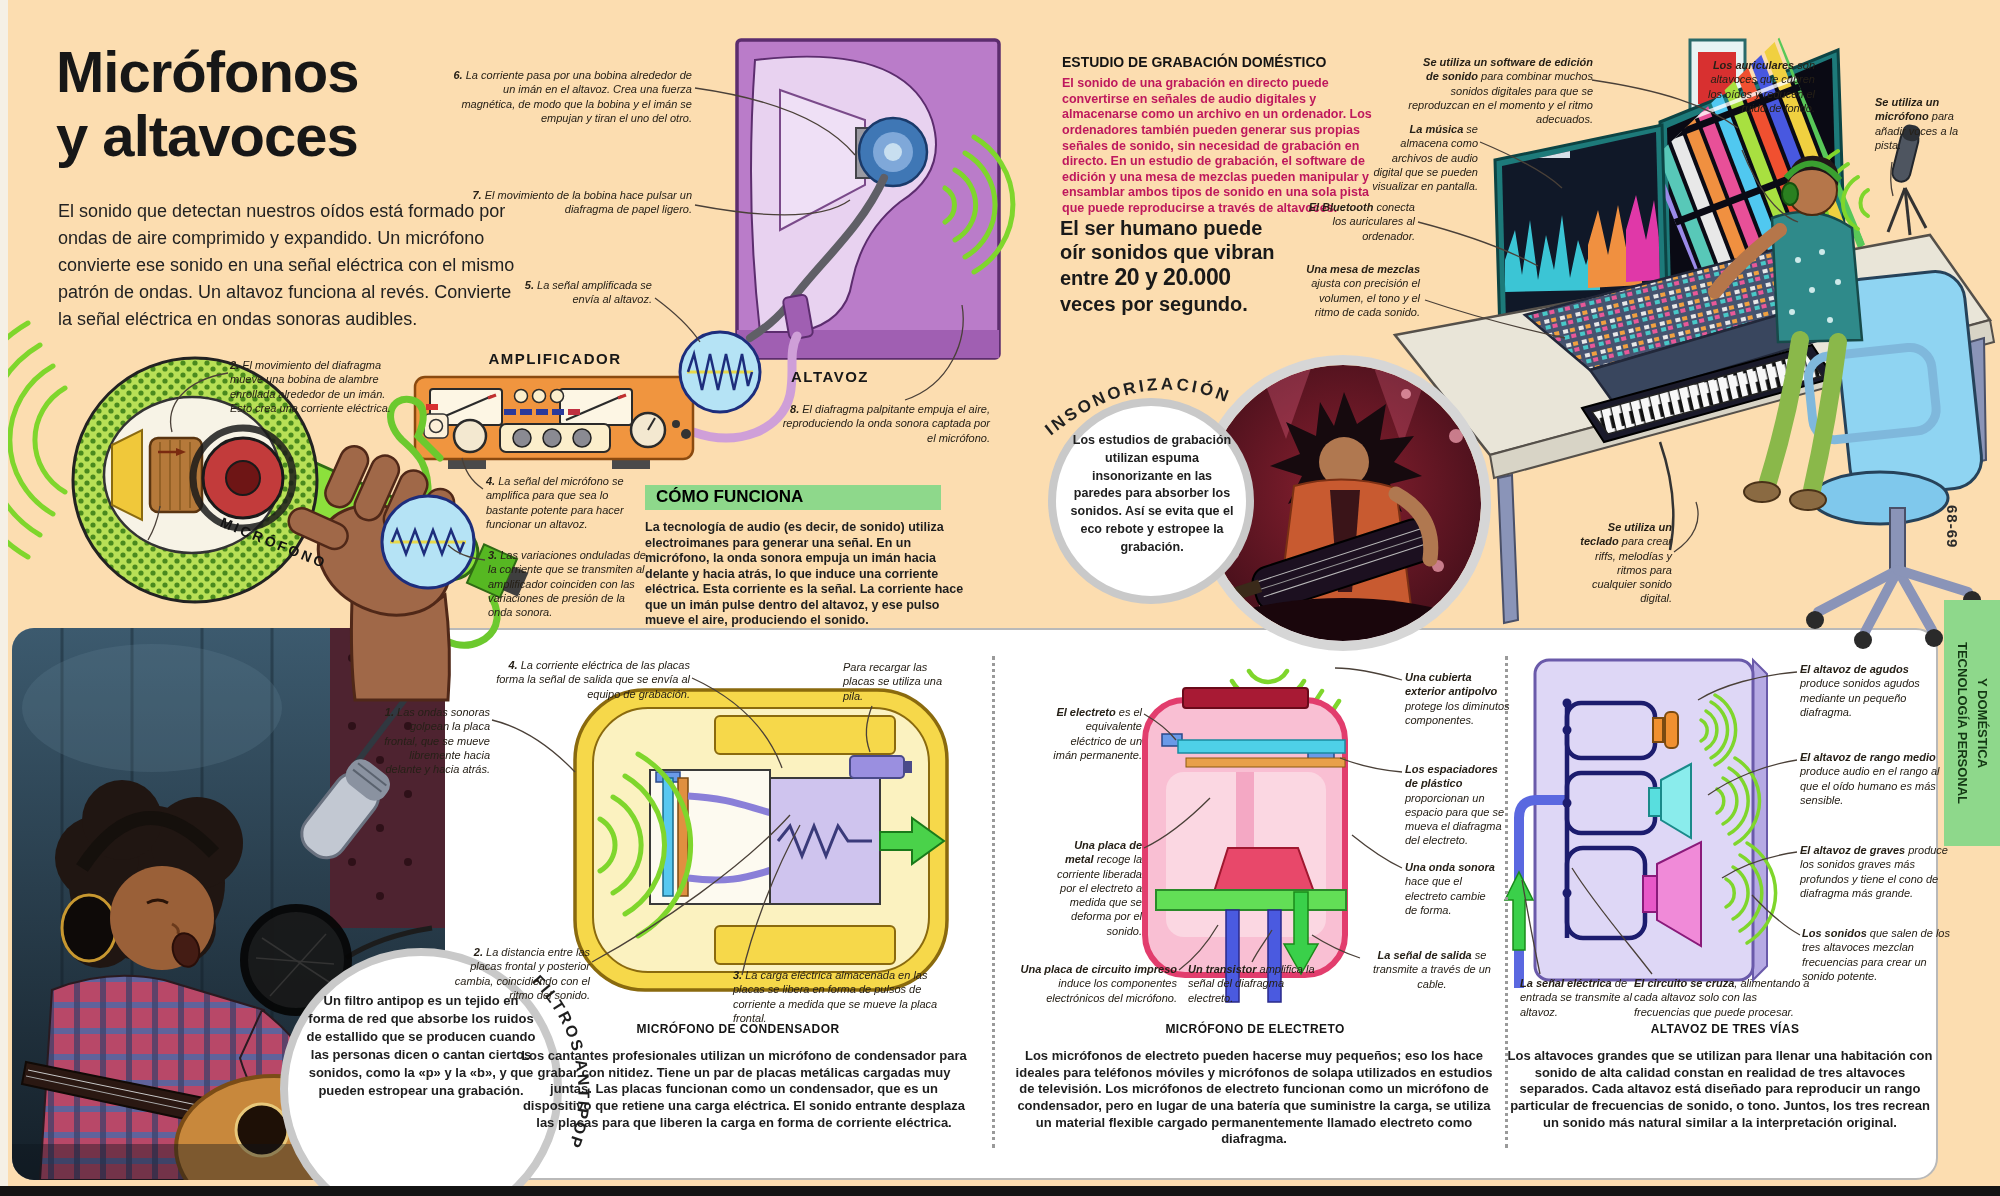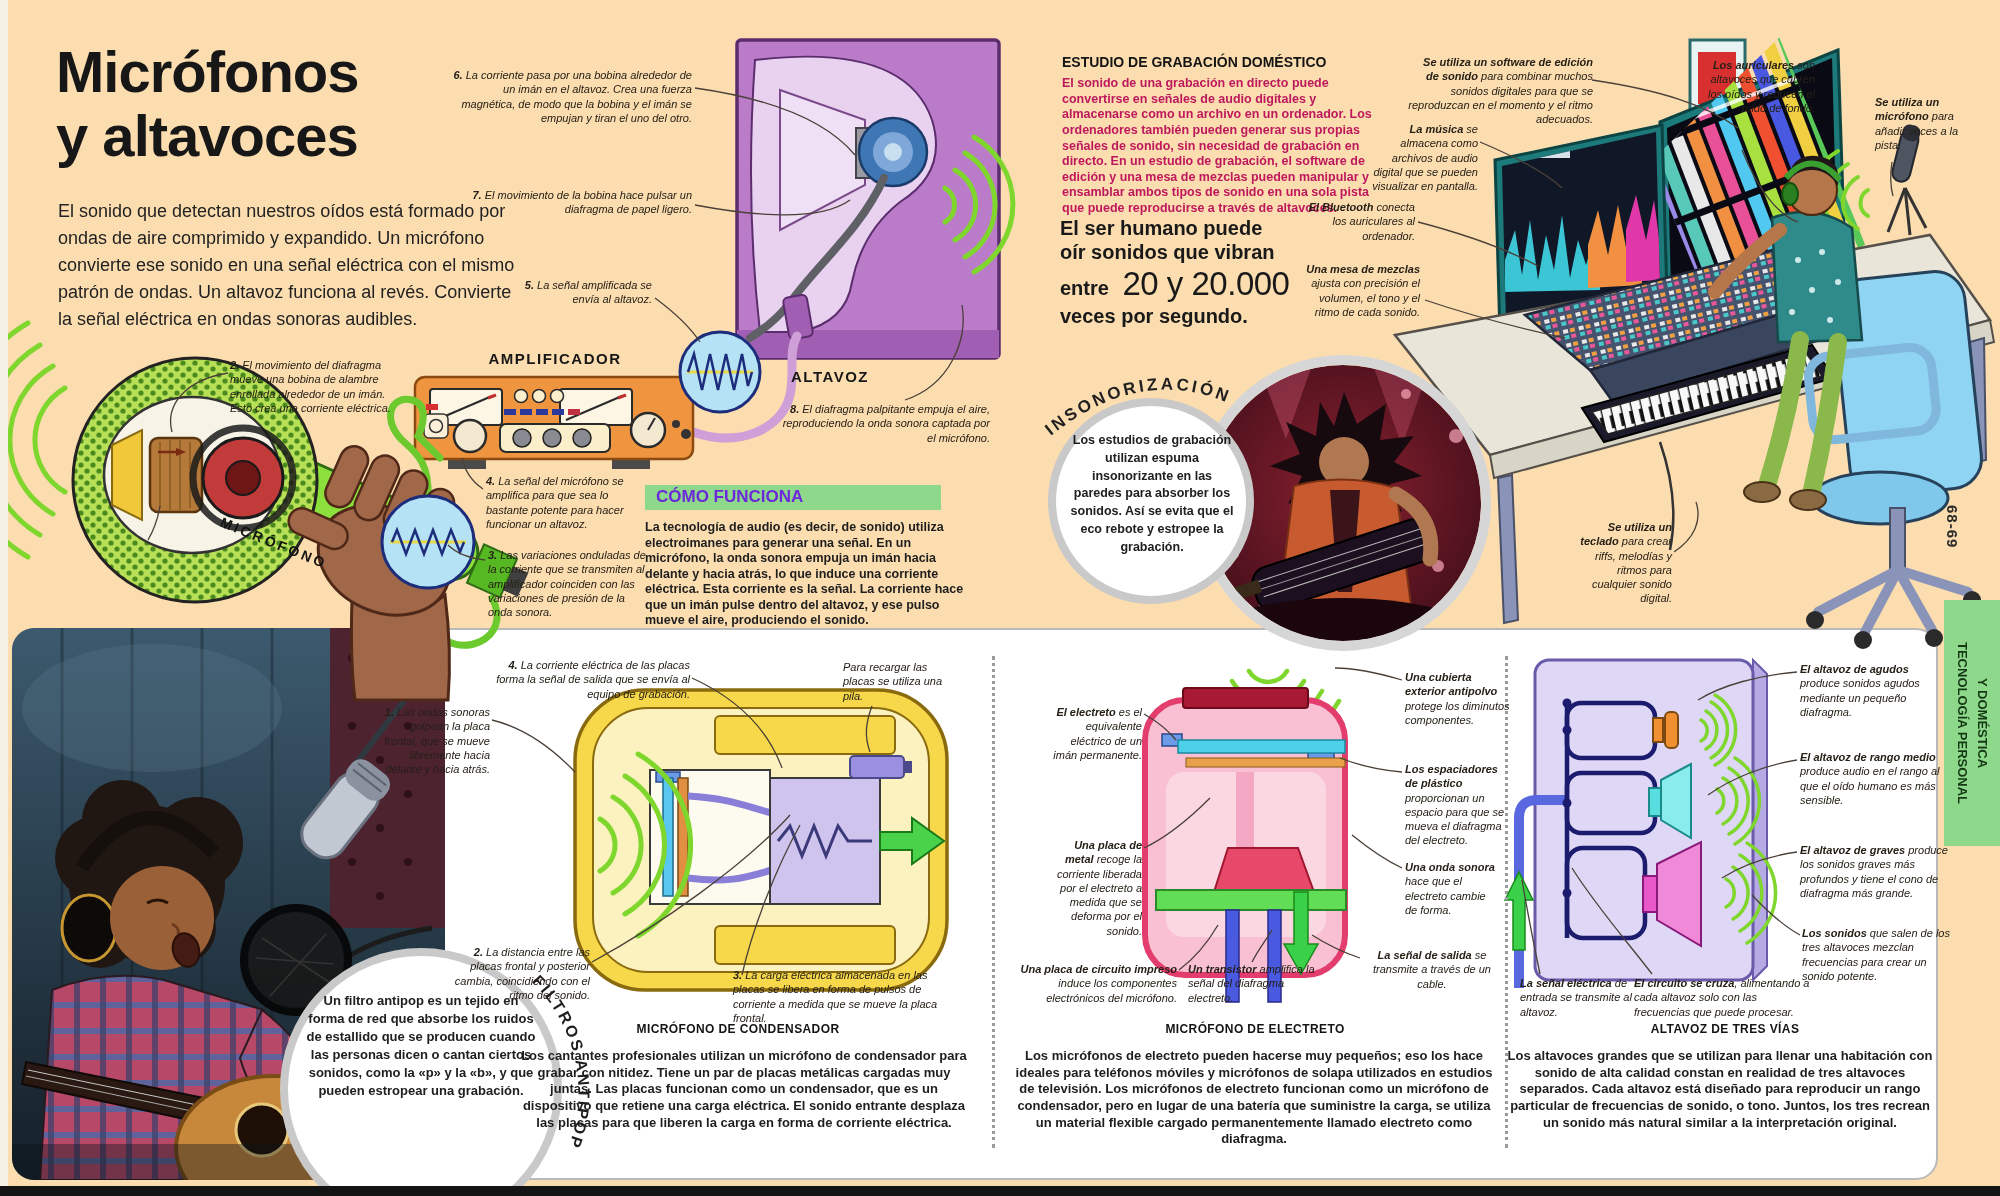--- a/index.html
+++ b/index.html
@@ -9,26 +9,26 @@
   #page-title{left:56px;top:40px;font-size:58px;line-height:1.1;font-weight:800;color:#171717;letter-spacing:-1px;}
   #intro{left:58px;top:198px;width:470px;font-size:18px;line-height:1.5;color:#222;}
   .ann{position:absolute;font-style:italic;font-size:11px;line-height:1.3;color:#262017;}
   .ann b{font-weight:700;}
   .ann .num{font-weight:800;}
   .ta-r{text-align:right;}
   .devlabel{position:absolute;font-weight:800;font-size:15px;letter-spacing:1.5px;color:#171717;text-align:center;}
   .h-sec{position:absolute;font-weight:800;font-size:12px;letter-spacing:.4px;color:#141414;text-align:center;}
   .body-sec{position:absolute;font-weight:700;font-size:13px;line-height:1.28;color:#1e1e1e;text-align:center;}
   #como-bar{left:645px;top:485px;width:296px;height:25px;background:#8ed88b;}
-  #como-title{left:656px;top:487px;font-weight:800;font-size:17px;color:#6d28d9;}
+  #como-title{left:656px;top:487px;font-weight:800;font-size:17px;color:#000000;}
   #como-body{left:645px;top:520px;width:324px;font-weight:700;font-size:12.5px;line-height:1.24;color:#1e1e1e;}
   #studio-head{left:1062px;top:54px;font-weight:800;font-size:14px;color:#141414;}
   #studio-body{left:1062px;top:76px;width:312px;font-weight:700;font-size:12.5px;line-height:1.25;color:#be185d;}
   #quote{left:1060px;top:216px;width:270px;font-weight:700;color:#191919;line-height:1.2;font-size:20px;}
-  #quote .big{font-size:33px;font-weight:400;letter-spacing:-.5px;margin-left:8px;}
+  #quote .big{font-size:23px;font-weight:700;letter-spacing:-.5px;}
   .circle-white{position:absolute;background:#fff;border:8px solid #c9c9c9;border-radius:50%;box-sizing:border-box;}
   .circle-txt{position:absolute;font-weight:700;text-align:center;color:#202020;}
   #panel{left:12px;top:628px;width:1926px;height:552px;background:#ffffff;border:2px solid #b9b9b9;border-radius:22px;box-sizing:border-box;}
   .sep{position:absolute;width:0;border-left:3px dotted #9a9a9a;height:492px;top:656px;}
   #pagenum{left:1944px;top:505px;writing-mode:vertical-lr;font-weight:700;font-size:15px;color:#2a2a2a;letter-spacing:1px;}
   #sidetab{left:1944px;top:600px;width:56px;height:246px;background:#8ed88b;display:flex;align-items:center;justify-content:center;}
   #sidetab .vtxt{writing-mode:vertical-lr;text-align:center;font-weight:700;font-size:13px;color:#143814;line-height:1.5;}
   #botbar{left:0;top:1186px;width:2000px;height:10px;background:#141414;}
   #leftstrip{left:0;top:0;width:8px;height:1196px;background:#f5f0e6;}
   svg{position:absolute;overflow:visible;}

